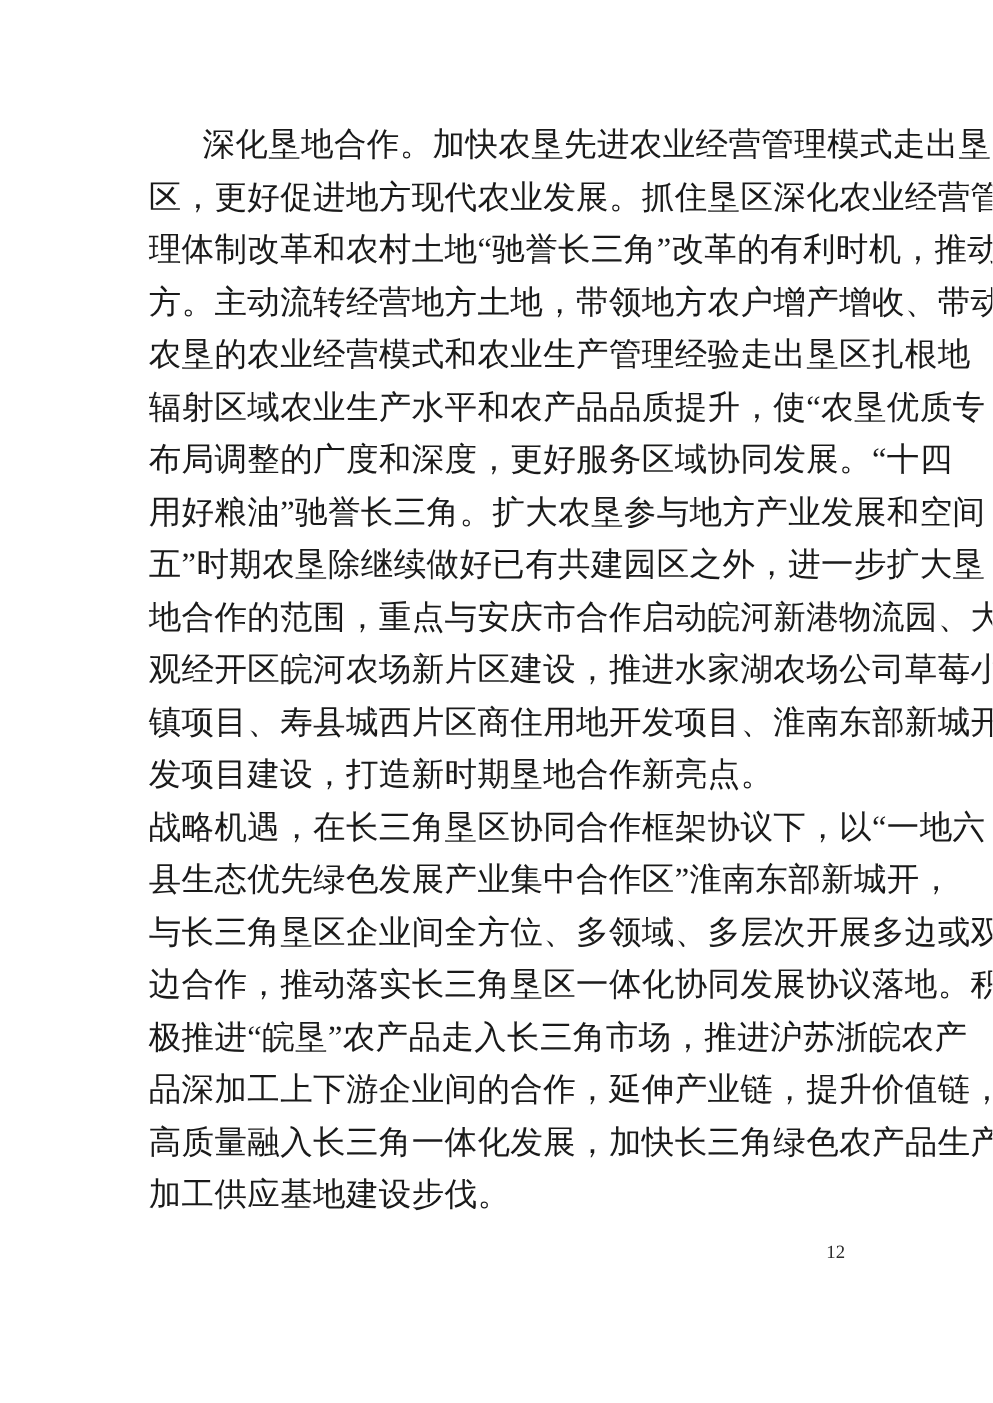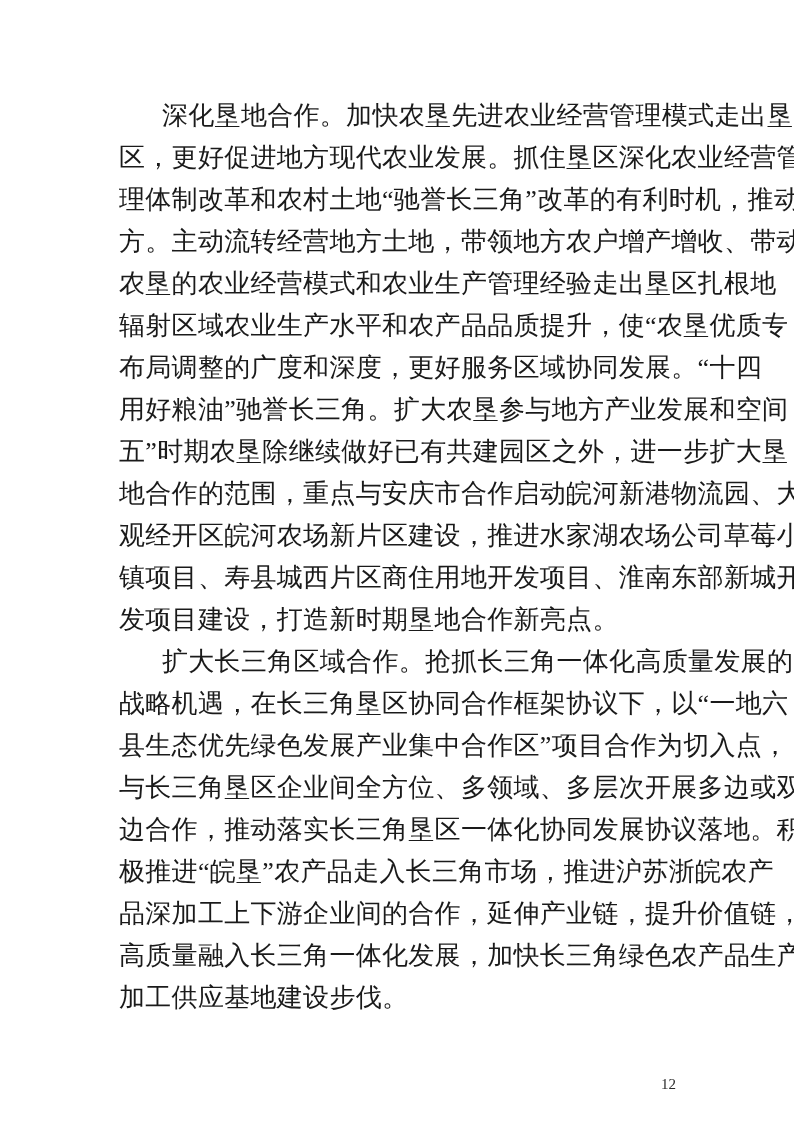--- a/index.html
+++ b/index.html
@@ -38,21 +38,21 @@
   }
   .line.first {
     text-indent: 43px; 
   }
   .line.last {
     text-align: center;
     text-align-last: left;
   }
   .page-number {
     position: absolute;
-    top: 1074px;
+    top: 992px;
     right: 118px;
     font-size: 15px;
     line-height: 20px;
     color: #2b2b2b;
     font-family: "Liberation Serif", serif;
   }
 </style>
 </head>
 <body>
 
@@ -67,23 +67,22 @@
         <div class="line">辐射区域农业生产水平和农产品品质提升，使“农垦优质专</div>
         <div class="line">布局调整的广度和深度，更好服务区域协同发展。“十四</div>
         <div class="line">用好粮油”驰誉长三角。扩大农垦参与地方产业发展和空间</div>
         <div class="line">五”时期农垦除继续做好已有共建园区之外，进一步扩大垦</div>
         <div class="line">地合作的范围，重点与安庆市合作启动皖河新港物流园、大</div>
         <div class="line">观经开区皖河农场新片区建设，推进水家湖农场公司草莓小</div>
         <div class="line">镇项目、寿县城西片区商住用地开发项目、淮南东部新城开</div>
         <div class="line last">发项目建设，打造新时期垦地合作新亮点。</div>
       </div>
       <div class="paragraph">
-        <div class="line first">扩大长三角区域合作。抢抓长三角一体化高质量发展的</div>
         <div class="line">战略机遇，在长三角垦区协同合作框架协议下，以“一地六</div>
-        <div class="line">县生态优先绿色发展产业集中合作区”项目合作为切入点，</div>
+        <div class="line">县生态优先绿色发展产业集中合作区”淮南东部新城开，</div>
         <div class="line">与长三角垦区企业间全方位、多领域、多层次开展多边或双</div>
         <div class="line">边合作，推动落实长三角垦区一体化协同发展协议落地。积</div>
         <div class="line">极推进“皖垦”农产品走入长三角市场，推进沪苏浙皖农产</div>
         <div class="line">品深加工上下游企业间的合作，延伸产业链，提升价值链，</div>
         <div class="line">高质量融入长三角一体化发展，加快长三角绿色农产品生产</div>
         <div class="line last">加工供应基地建设步伐。</div>
       </div>
     </div>
   <div class="page-number">12</div>
 </div>

